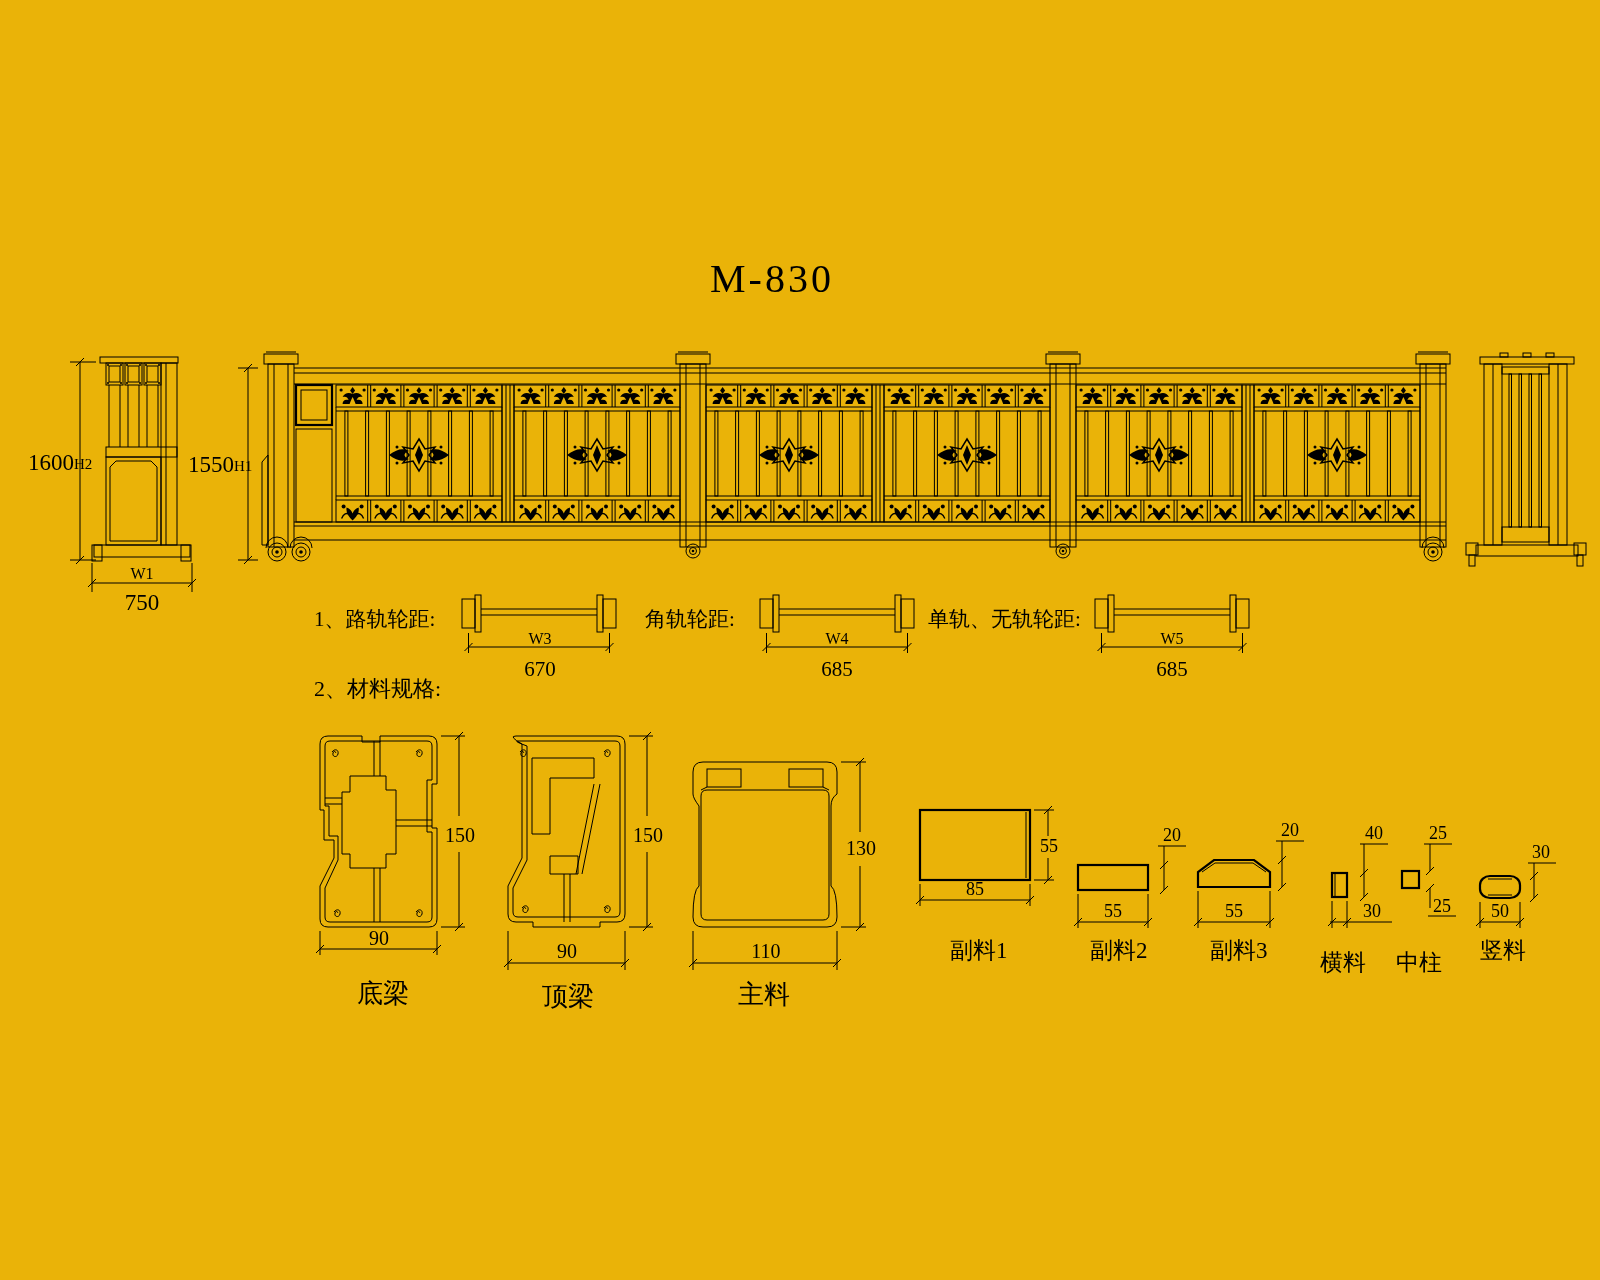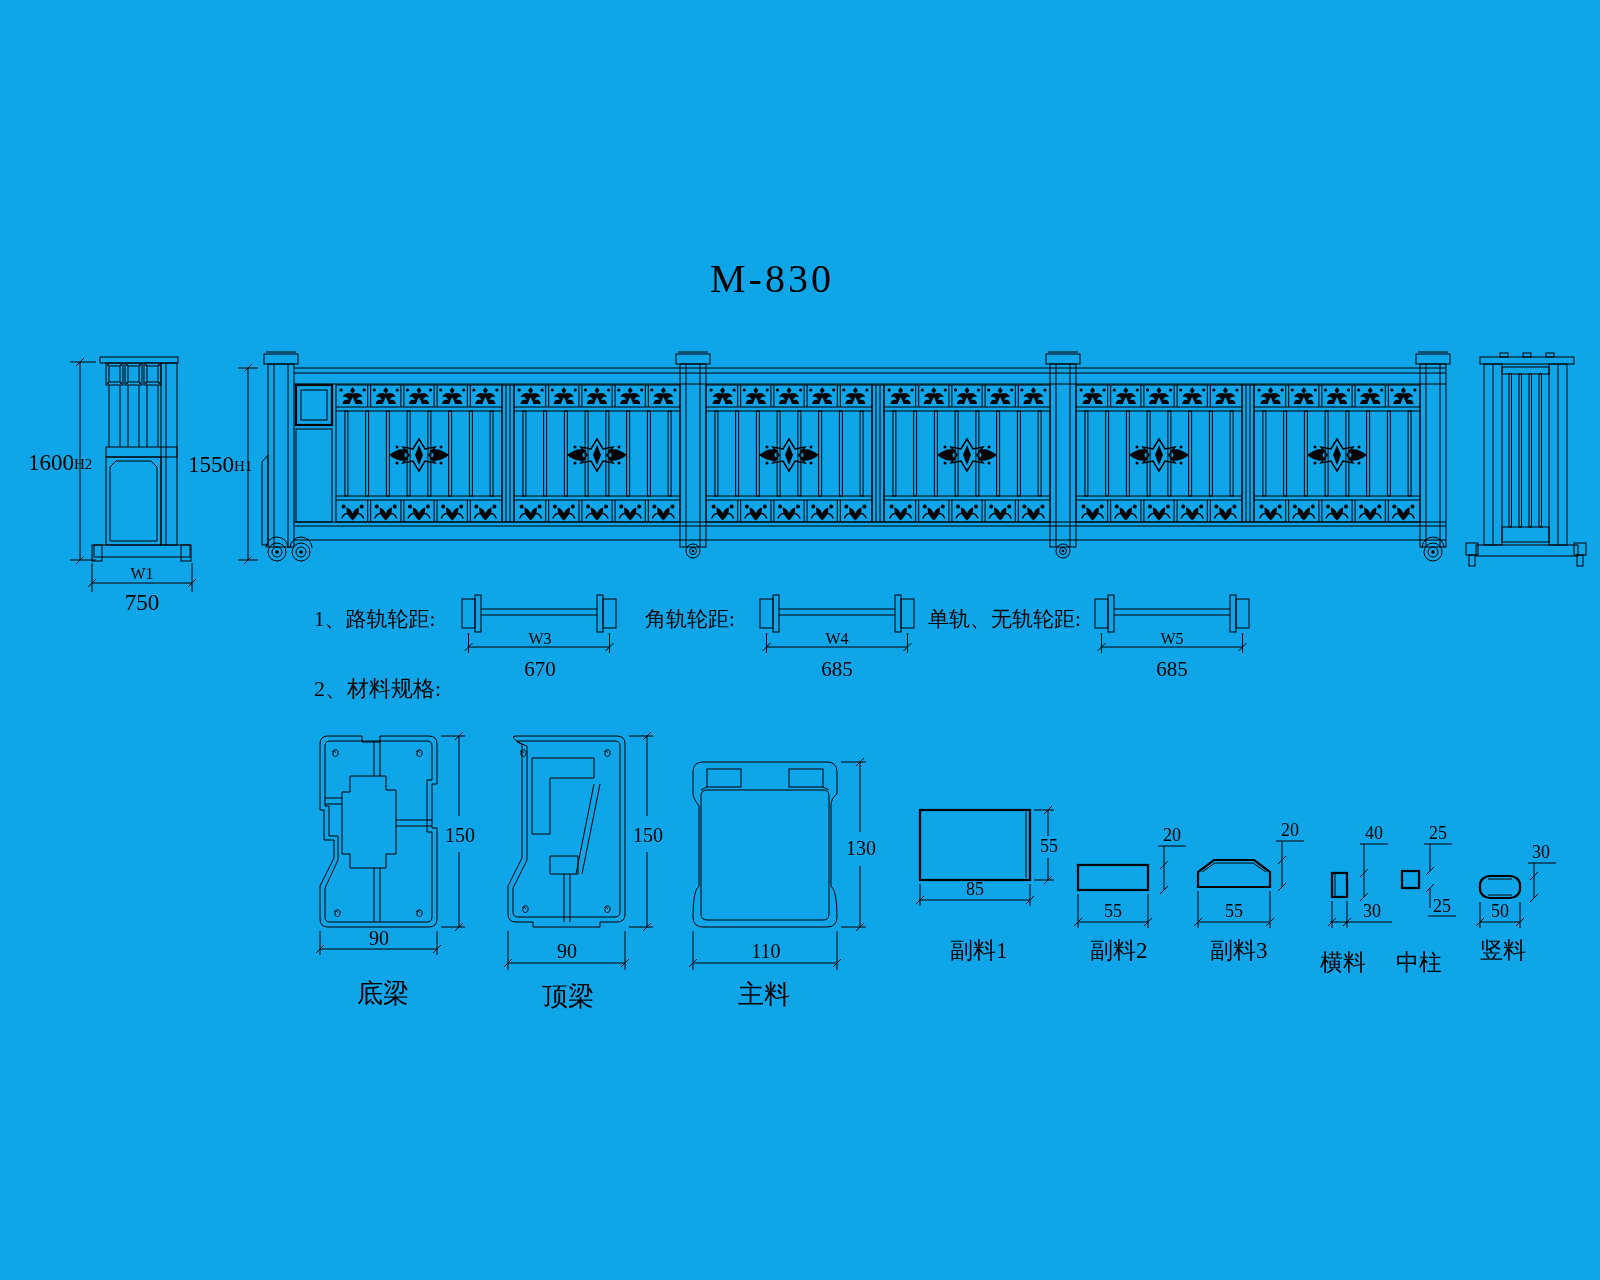--- a/index.html
+++ b/index.html
@@ -1,16 +1,16 @@
 <!DOCTYPE html>
 <html><head>
 <meta charset="utf-8">
 <style>
   html,body{margin:0;padding:0;background:#ffffff;}
-  .canvas{width:1600px;height:1280px;position:relative;background:#0ea5e9;}
+  .canvas{width:1600px;height:1280px;position:relative;background:#eab308;}
   svg text{font-family:"Liberation Serif","DejaVu Serif",serif;fill:#000;}
   .ln{fill:none;stroke:#000;stroke-width:1;}
   .ln15{fill:none;stroke:#000;stroke-width:1.5;}
   .ln2{fill:none;stroke:#000;stroke-width:2.2;}
   .fil{fill:#000;stroke:none;}
   .t40{font-size:40px;letter-spacing:3px;}
   .t26{font-size:26px;}
   .t23{font-size:23px;}
   .t22{font-size:22px;}
   .t21{font-size:21px;}

